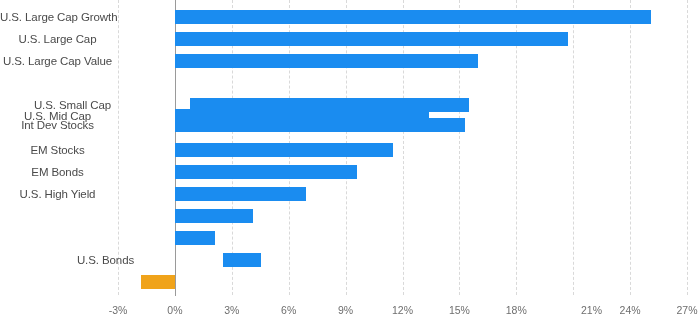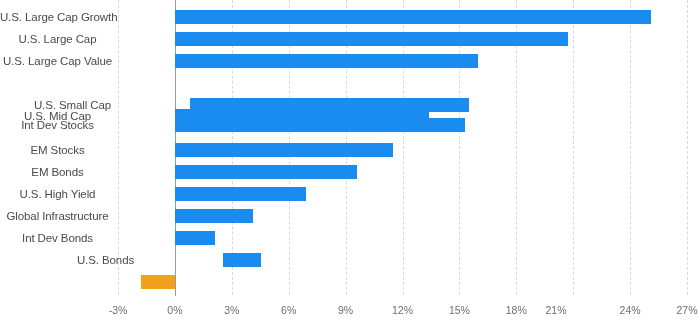--- a/index.html
+++ b/index.html
@@ -130,25 +130,23 @@
         </div>
         <div class="row" style="top: 160.7px;">
           <div class="row-label">EM Bonds</div>
           <div class="bar" title="EM Bonds 9.6%" style="left: 174.9px; width: 182.08px;"></div>
         </div>
         <div class="row" style="top: 182.8px; padding-left: 48px;">
           <div class="row-label">U.S. High Yield</div>
           <div class="bar" title="U.S. High Yield 6.9%" style="left: 174.9px; width: 130.87px;"></div>
         </div>
         <div class="row" style="top: 204.9px;">
-          <div class="row-label">Global Infrastructure</div>
           <div class="bar" title="Global Infrastructure 4.1%" style="left: 174.9px; width: 77.7633px;"></div>
         </div>
         <div class="row" style="top: 227px;">
-          <div class="row-label">Int Dev Bonds</div>
           <div class="bar" title="Int Dev Bonds 2.1%" style="left: 174.9px; width: 39.83px;"></div>
         </div>
         <div class="row" style="top: 249.1px; margin-left: 48px;">
           <div class="row-label">U.S. Bonds</div>
           <div class="bar" title="U.S. Bonds 2%" style="left: 174.9px; width: 37.9333px;"></div>
         </div>
         <div class="row" style="top: 271.2px;">
           <div class="bar negative" title="Commodities -1.8%" style="left: 140.76px; width: 34.14px;"></div>
         </div>
       </div>
@@ -156,18 +154,18 @@
 
   <div id="xaxis">
       <div class="tick-label" style="left: 118px;">-3%</div>
       <div class="tick-label" style="left: 174.9px;">0%</div>
       <div class="tick-label" style="left: 231.8px;">3%</div>
       <div class="tick-label" style="left: 288.7px;">6%</div>
       <div class="tick-label" style="left: 345.6px;">9%</div>
       <div class="tick-label" style="left: 402.5px;">12%</div>
       <div class="tick-label" style="left: 459.4px;">15%</div>
       <div class="tick-label" style="left: 516.3px;">18%</div>
-      <div class="tick-label" style="left: 556px;">21%</div>
+      <div class="tick-label" style="left: 582px; text-align: right;">21%</div>
       <div class="tick-label" style="left: 630.1px;">24%</div>
       <div class="tick-label" style="left: 687px;">27%</div>
     </div>
 
 </div>
 
 </body></html>

